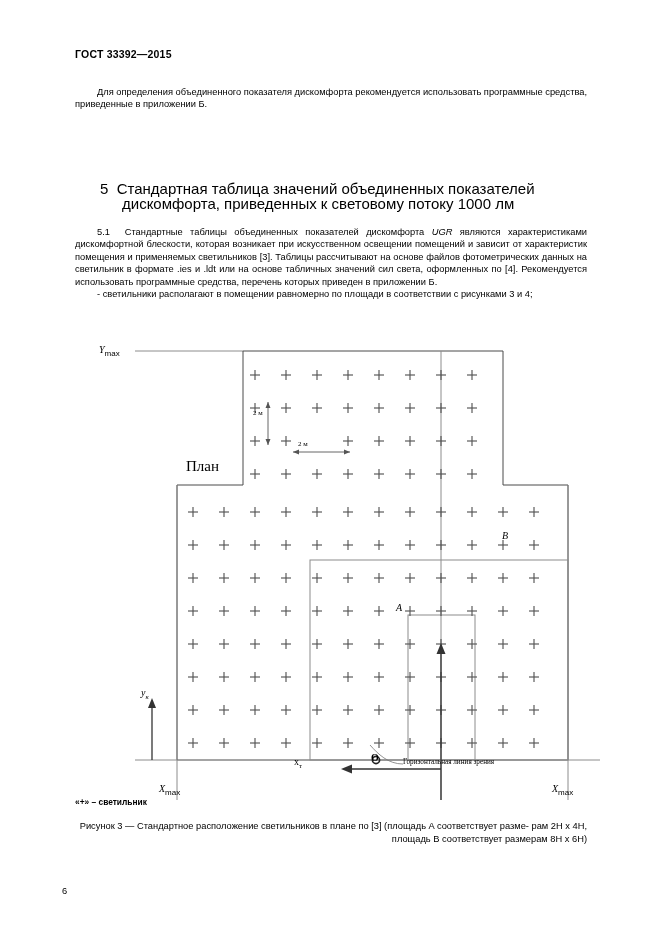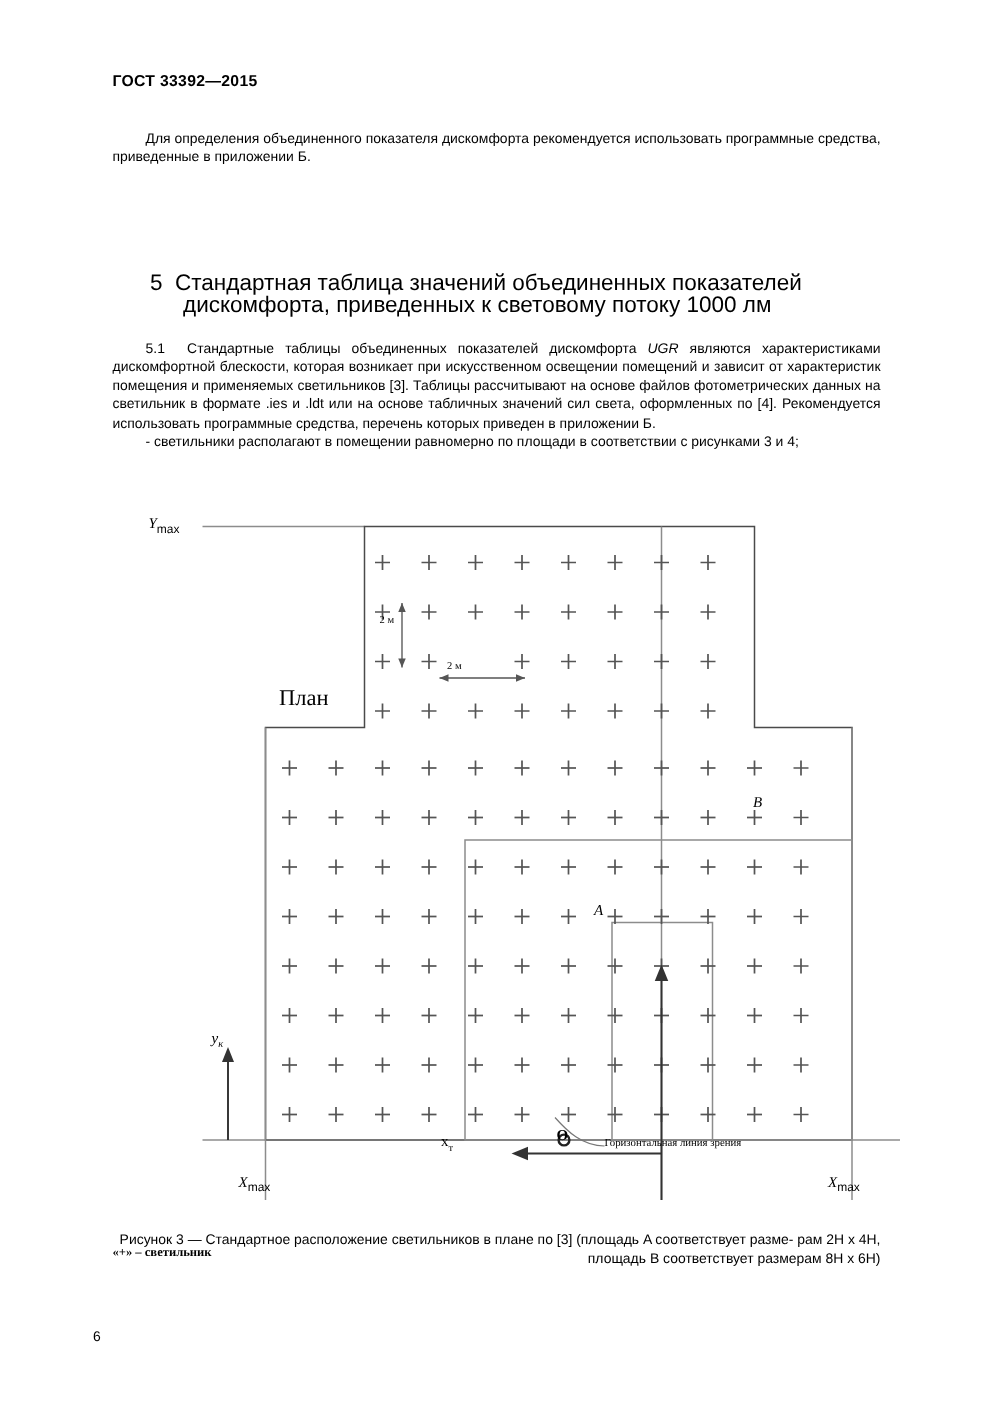--- a/index.html
+++ b/index.html
@@ -46,21 +46,21 @@
   .lbl-yk{left:141px;top:687px;font-size:10px;font-style:italic;}
   .lbl-yk sub{font-size:7px;}
   .lbl-xt{left:294px;top:756px;font-size:10px;}
   .lbl-xt sub{font-size:7px;}
   .lbl-O{left:371px;top:752px;font-size:10px;font-weight:bold;}
   .lbl-hor{left:403px;top:758px;font-size:7.2px;}
   .lbl-2m-v{left:253px;top:409px;font-size:7px;}
   .lbl-2m-h{left:298px;top:440px;font-size:7px;}
 
   .legend{
-    position:absolute;left:75px;top:830px;font-size:8.4px;font-weight:bold;font-family:Liberation Serif, serif;
+    position:absolute;left:75px;top:797px;font-size:8.4px;font-weight:bold;
   }
   .caption{
     position:absolute;left:75px;top:820px;width:512px;
     font-size:9.3px;line-height:12.6px;text-align:right;
   }
   .pageno{position:absolute;left:62px;top:886px;font-size:9.3px;}
 </style>
 </head>
 <body>
 

